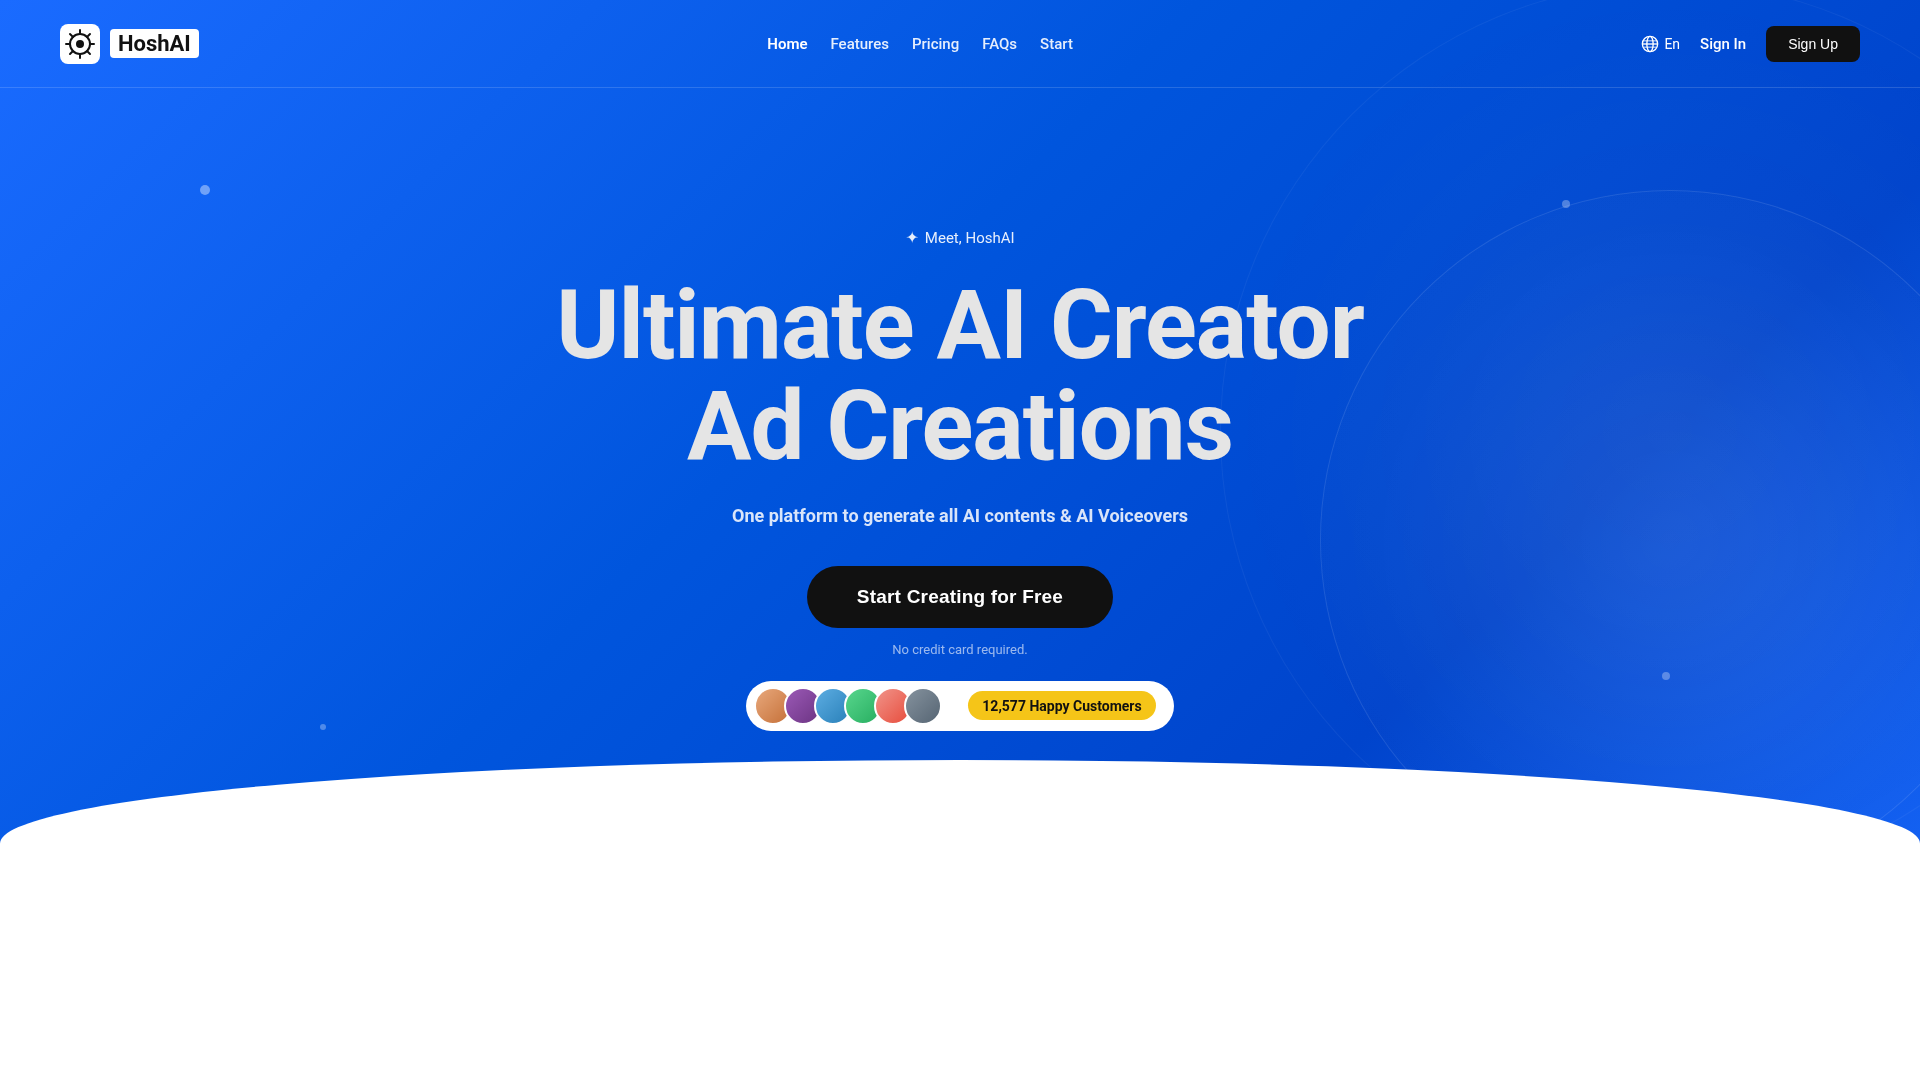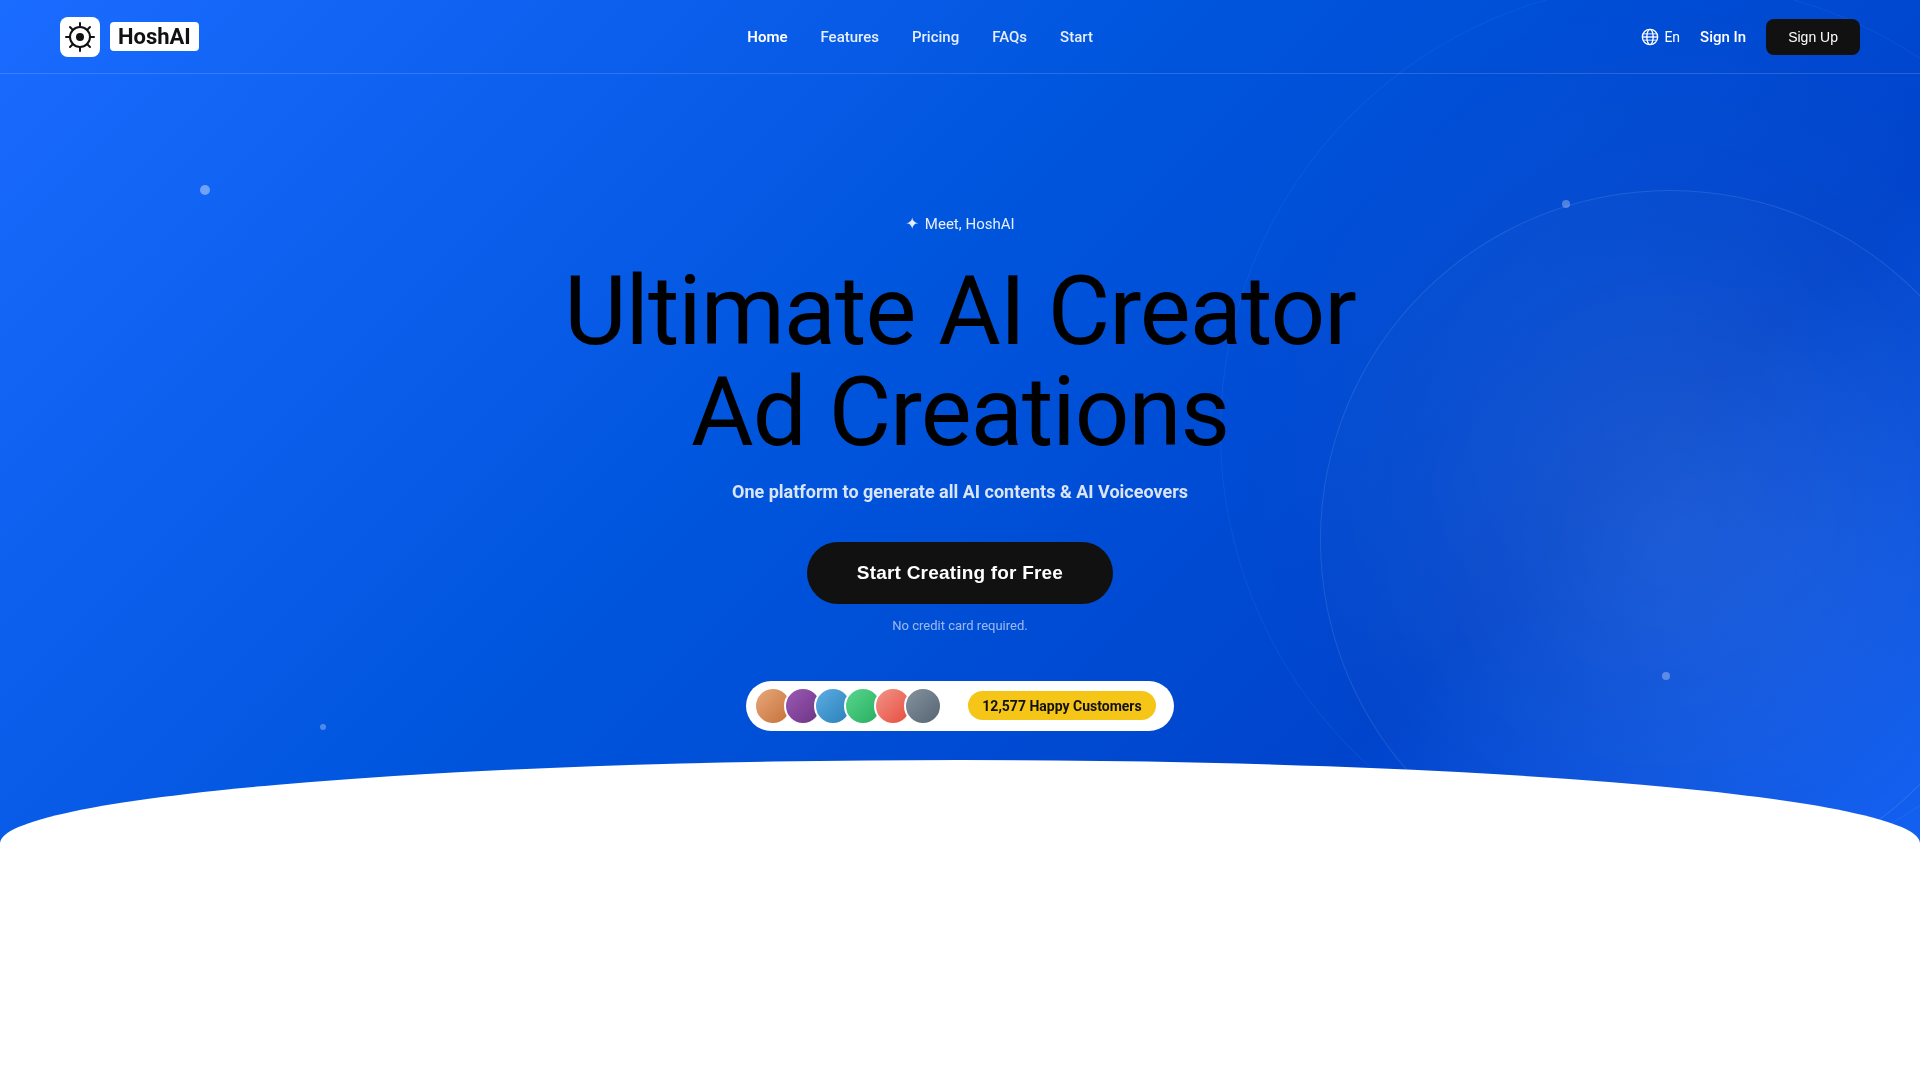--- a/index.html
+++ b/index.html
@@ -94,21 +94,21 @@
     }
 
     
     nav {
       position: relative;
       z-index: 10;
       display: flex;
       align-items: center;
       justify-content: space-between;
       padding: 0 60px;
-      height: 74px;
+      height: 88px;
       border-bottom: 1px solid rgba(255,255,255,0.15);
     }
 
     .nav-logo {
       display: flex;
       align-items: center;
       gap: 10px;
       text-decoration: none;
     }
 
@@ -122,21 +122,21 @@
       font-weight: 700;
       color: #111;
       background: white;
       padding: 2px 8px;
       border-radius: 4px;
     }
 
     .nav-links {
       display: flex;
       align-items: flex-start;
-      gap: 33px;
+      gap: 23px;
       list-style: none;
     }
 
     .nav-links a {
       text-decoration: none;
       font-size: 15px;
       color: rgba(255,255,255,0.9);
       font-weight: 500;
     }
 
@@ -205,24 +205,24 @@
       font-size: 15px;
       margin-bottom: 28px;
     }
 
     .sparkle-icon {
       font-size: 16px;
     }
 
     .hero-title {
       font-size: 96px;
-      font-weight: 400;
-      color: #000000;
+      font-weight: 700;
+      color: #e5e5e5;
       line-height: 1.05;
-      margin-bottom: 18px;
+      margin-bottom: 28px;
       letter-spacing: -1px;
     }
 
     .hero-title .line2 {
       display: block;
     }
 
     .hero-subtitle {
       font-size: 18px;
       color: rgba(255,255,255,0.85);
@@ -239,21 +239,21 @@
       font-size: 19px;
       font-weight: 600;
       cursor: pointer;
       margin-bottom: 14px;
       letter-spacing: 0.2px;
     }
 
     .no-credit {
       font-size: 13px;
       color: rgba(255,255,255,0.6);
-      margin-bottom: 48px;
+      margin-bottom: 24px;
     }
 
     
     .customers-badge {
       display: flex;
       align-items: center;
       background: white;
       border-radius: 50px;
       padding: 6px 18px 6px 8px;
       gap: 16px;

